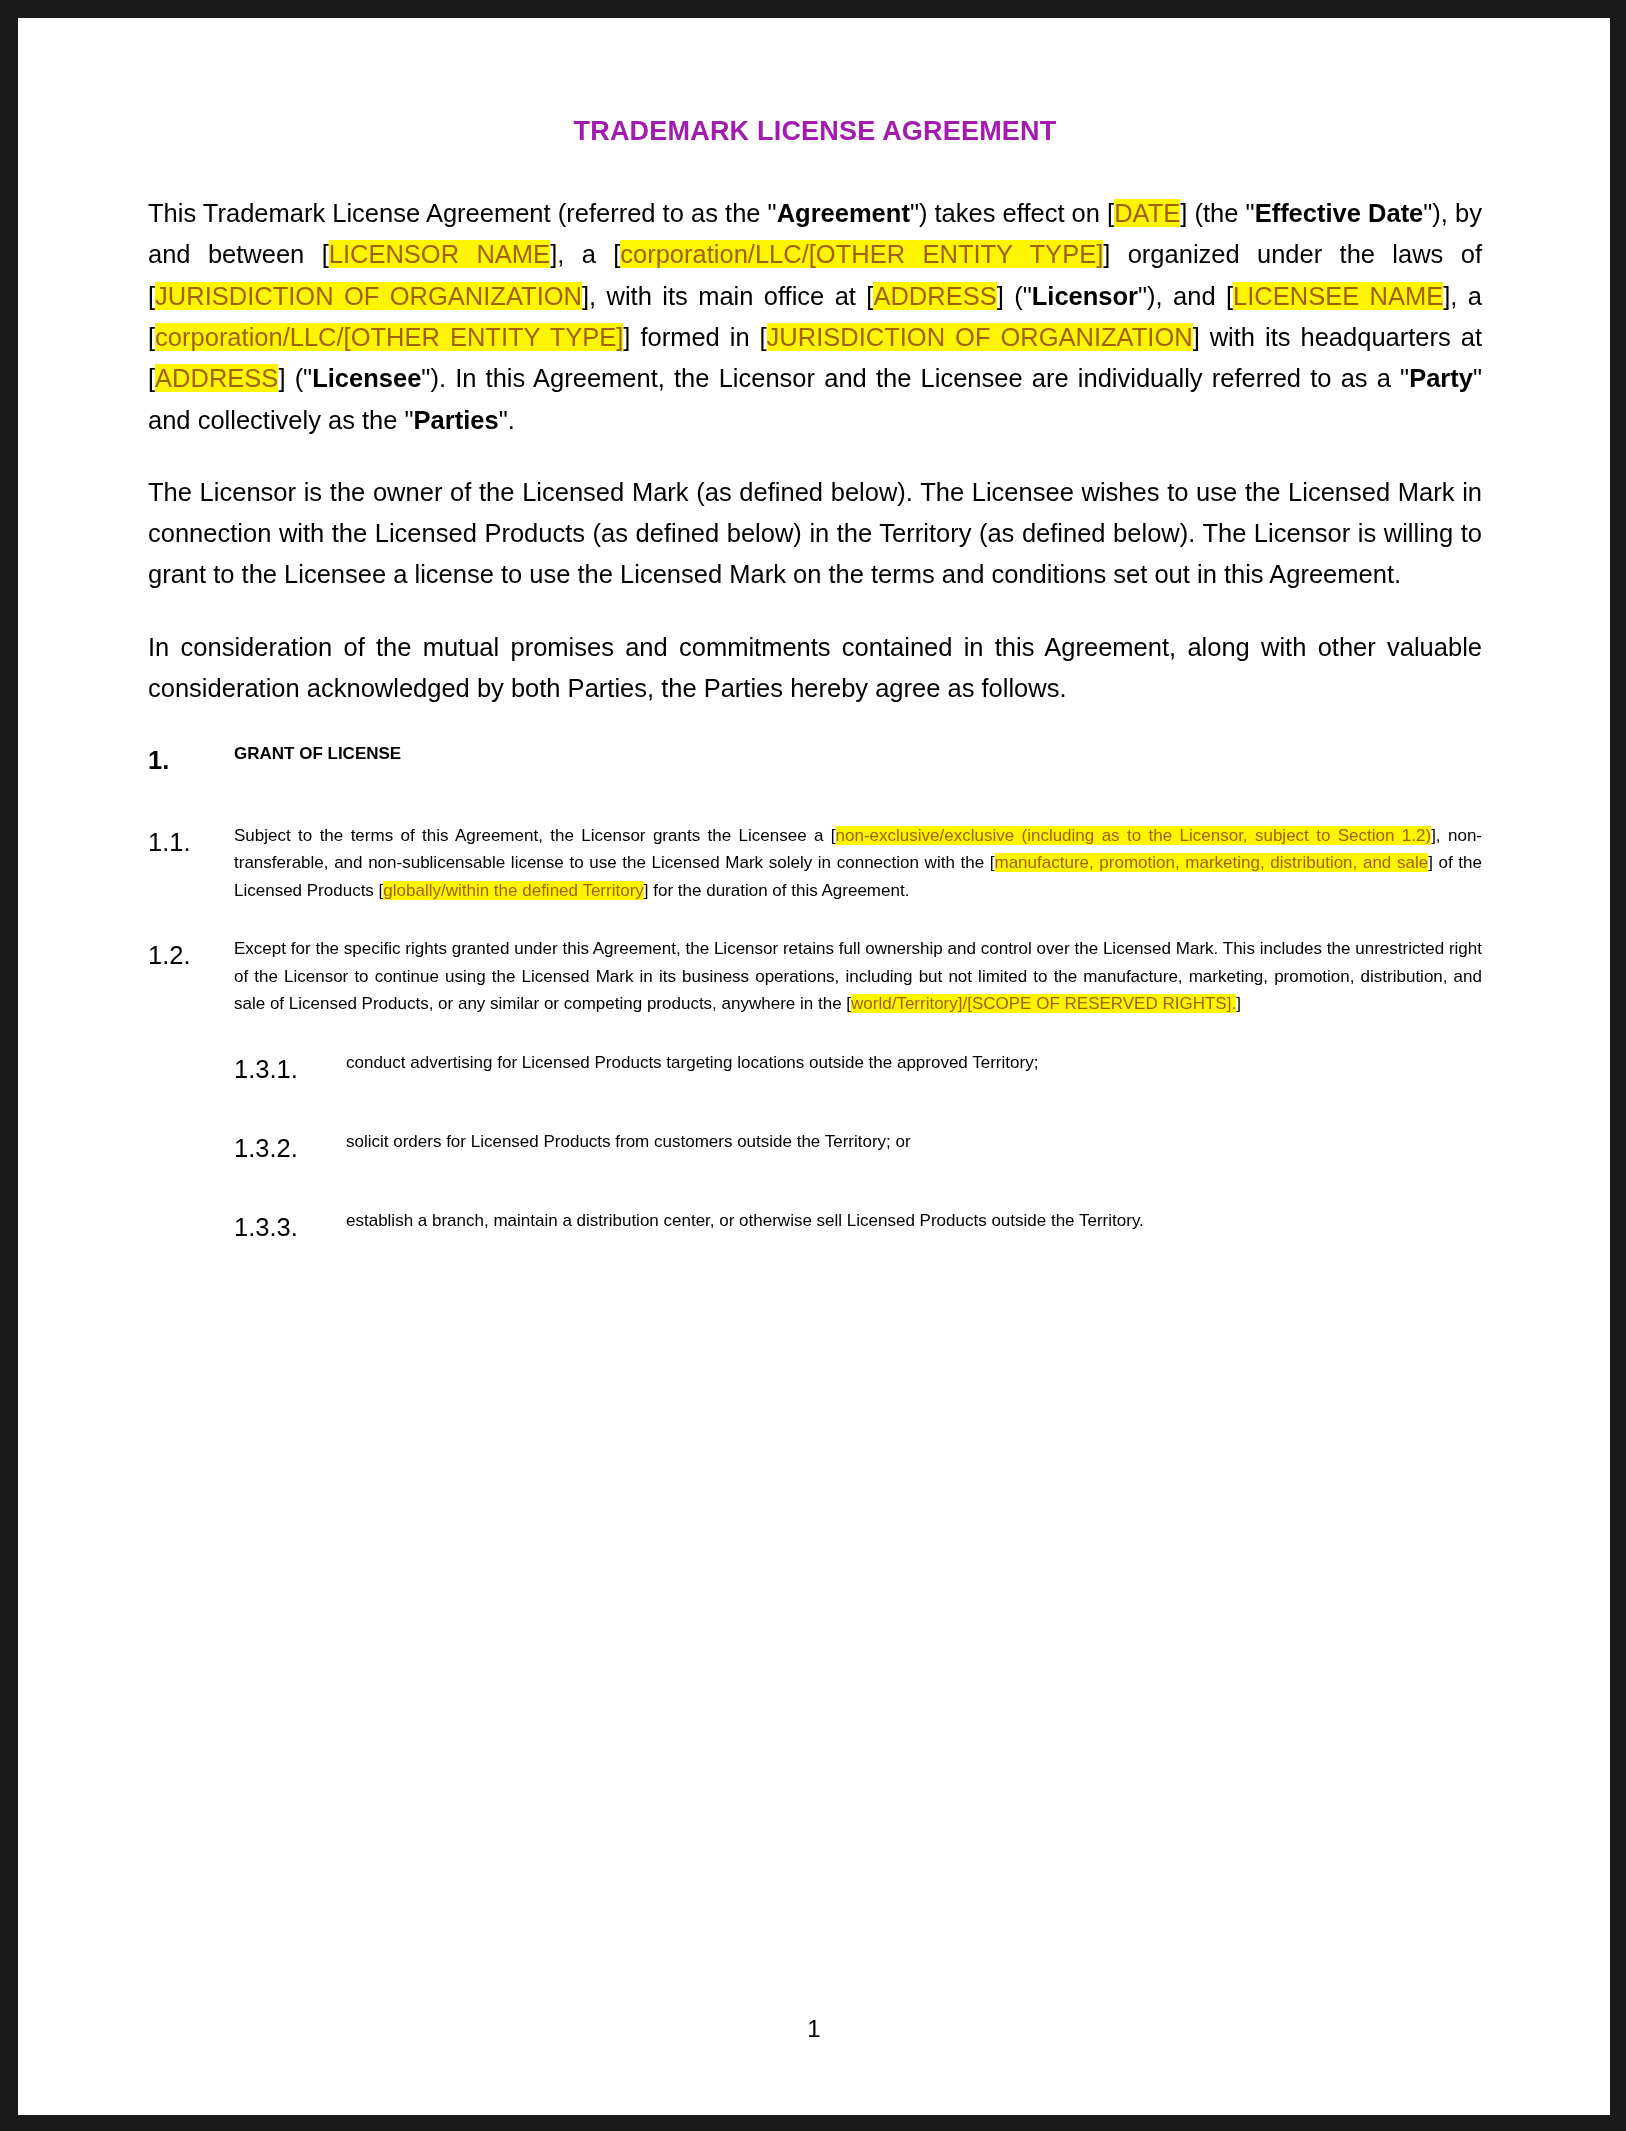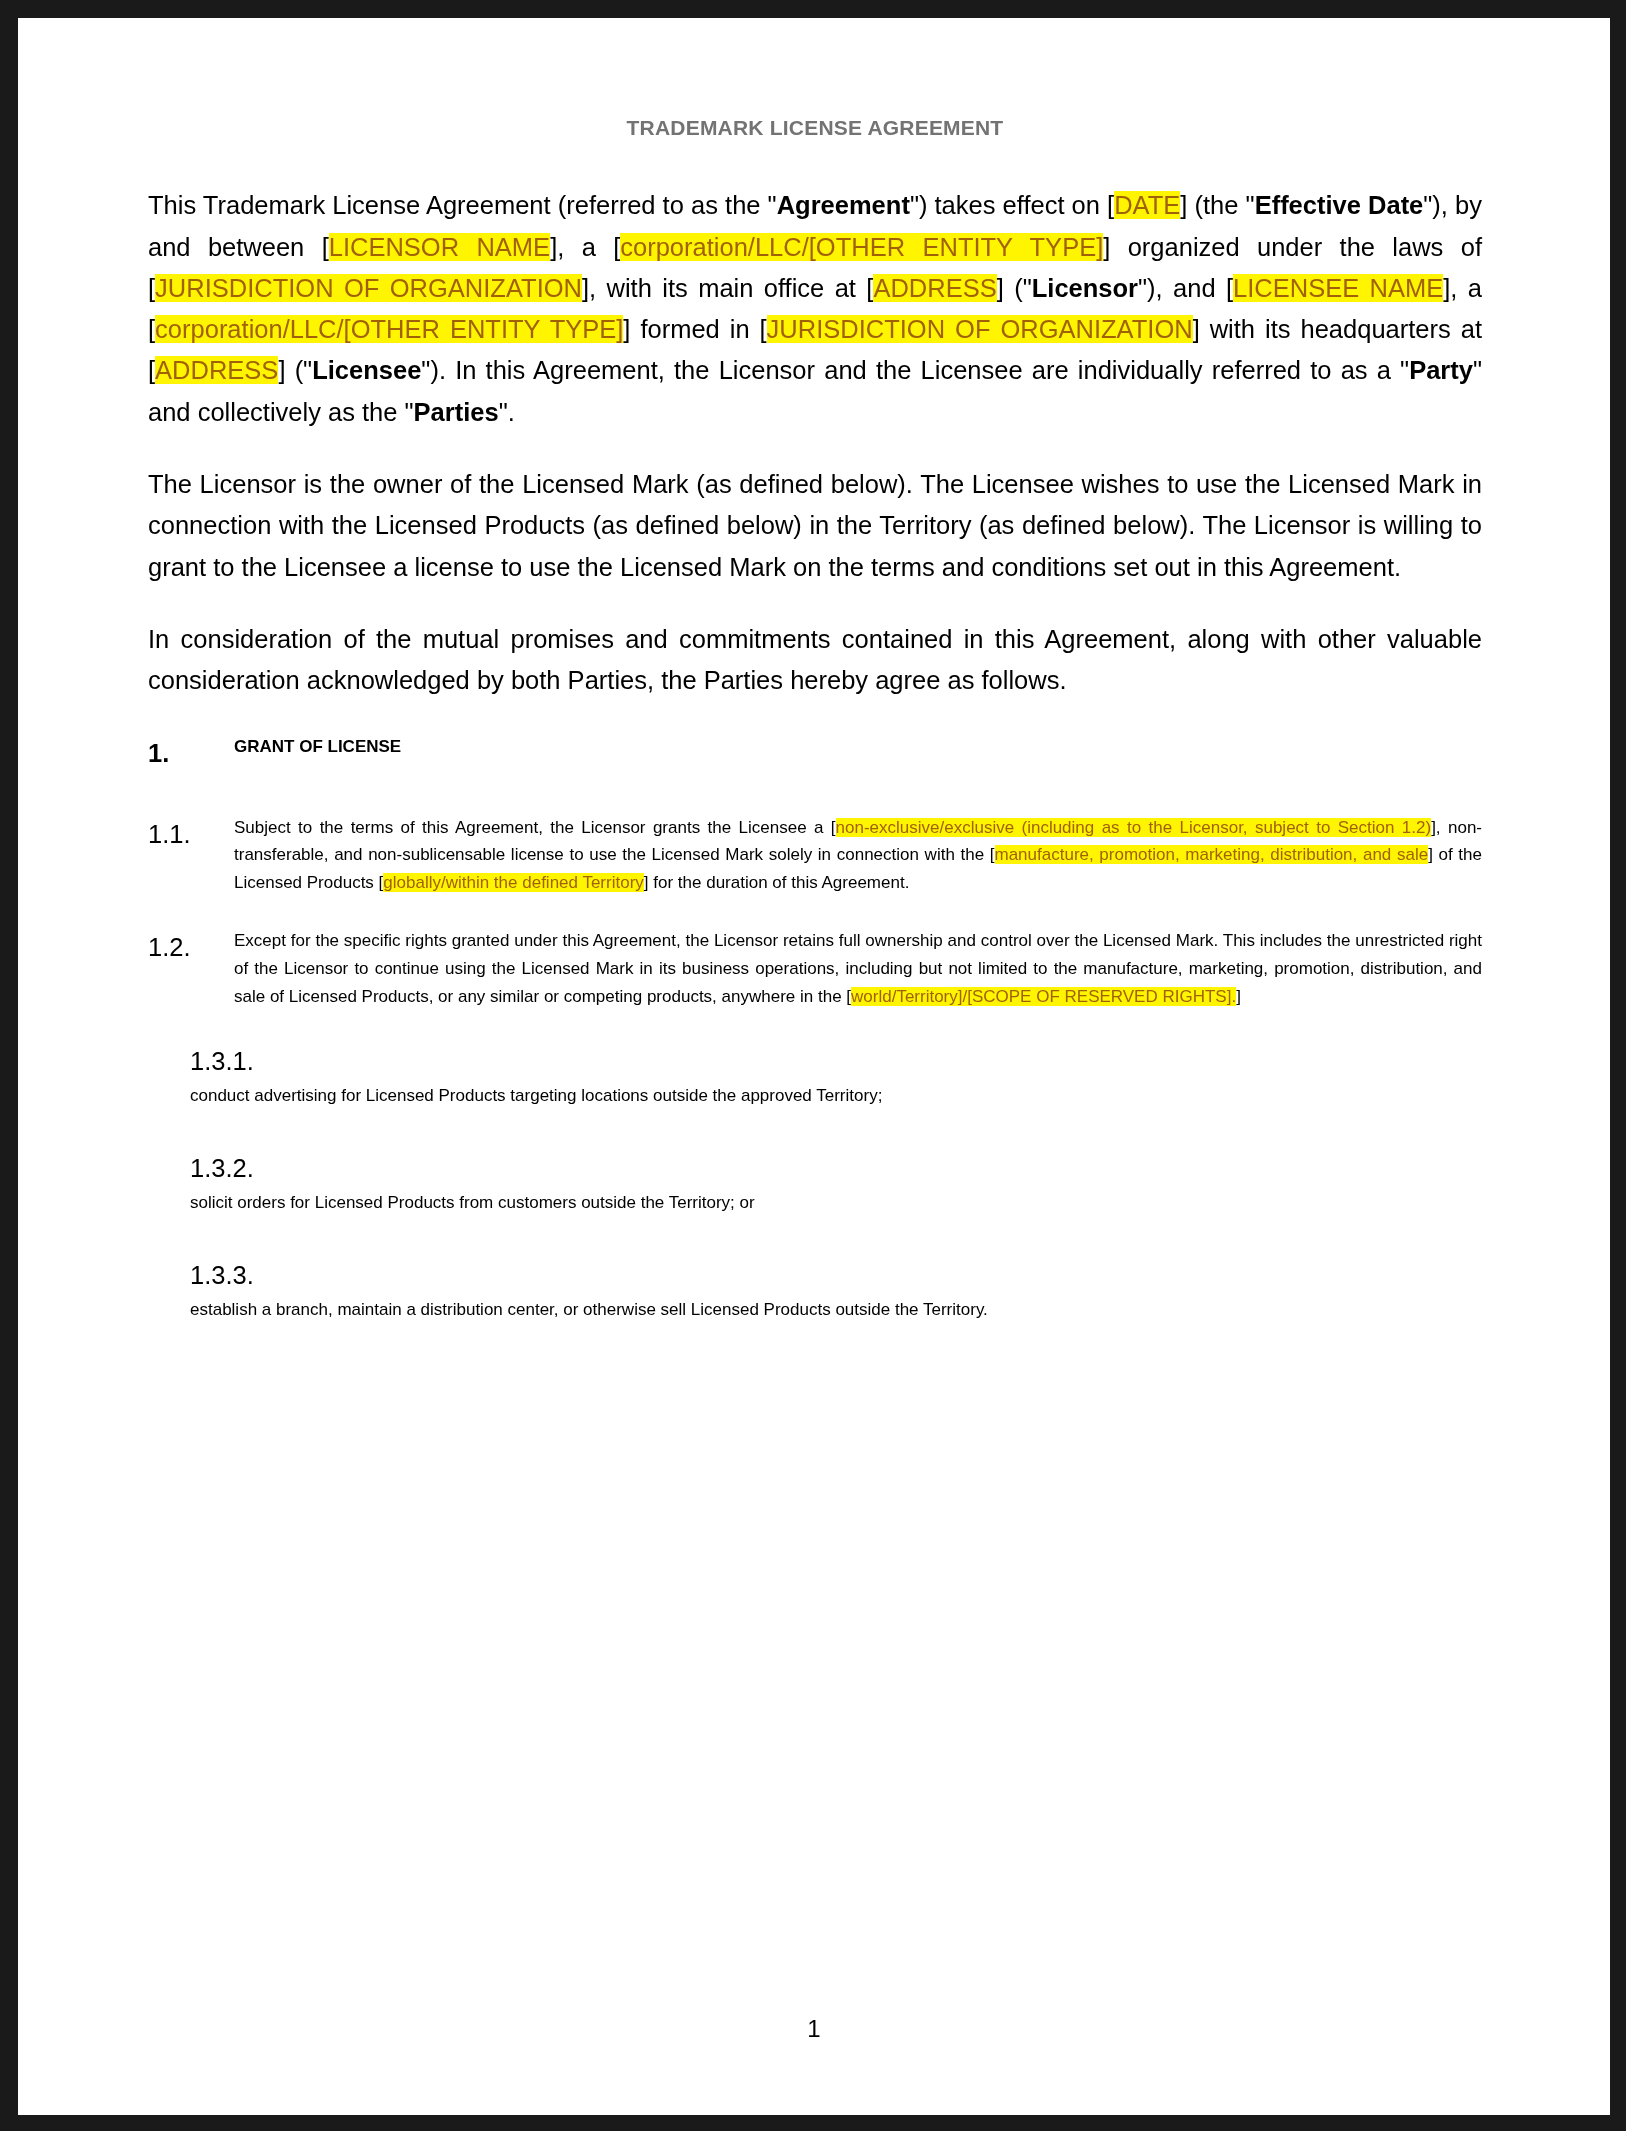--- a/index.html
+++ b/index.html
@@ -21,23 +21,23 @@
     width: 100%;
     height: 100%;
     background: #ffffff;
     box-sizing: border-box;
     padding: 96px 128px 40px 130px;
     position: relative;
   }
   .doc-title {
     text-align: center;
     font-weight: bold;
-    font-size: 21px;
+    font-size: 27px;
     letter-spacing: 0.2px;
-    color: #737373;
+    color: #a21caf;
     margin: 0 0 44px 0;
     line-height: 1.3;
   }
   .para {
     text-align: justify;
     text-justify: inter-word;
     font-size: 25.5px;
     line-height: 1.62;
     color: #000000;
     margin: 0 0 31px 0;
@@ -76,21 +76,21 @@
 
   
   .clause-h1 { margin-bottom: 40px; }
   .clause-h1 .num { width: 86px; font-weight: bold; }
   .clause-h1 .body { font-weight: bold; text-align: left; }
 
   
   .clause-l2 .num { width: 86px; }
 
   
-  .clause-l3 { margin-left: 42px; margin-bottom: 38px; flex-direction: column; }
+  .clause-l3 { margin-left: 86px; margin-bottom: 38px; }
   .clause-l3 .num { width: 112px; }
 
   .page-number {
     position: absolute;
     left: 0;
     right: 0;
     bottom: 72px;
     text-align: center;
     font-size: 24px;
     color: #000000;

